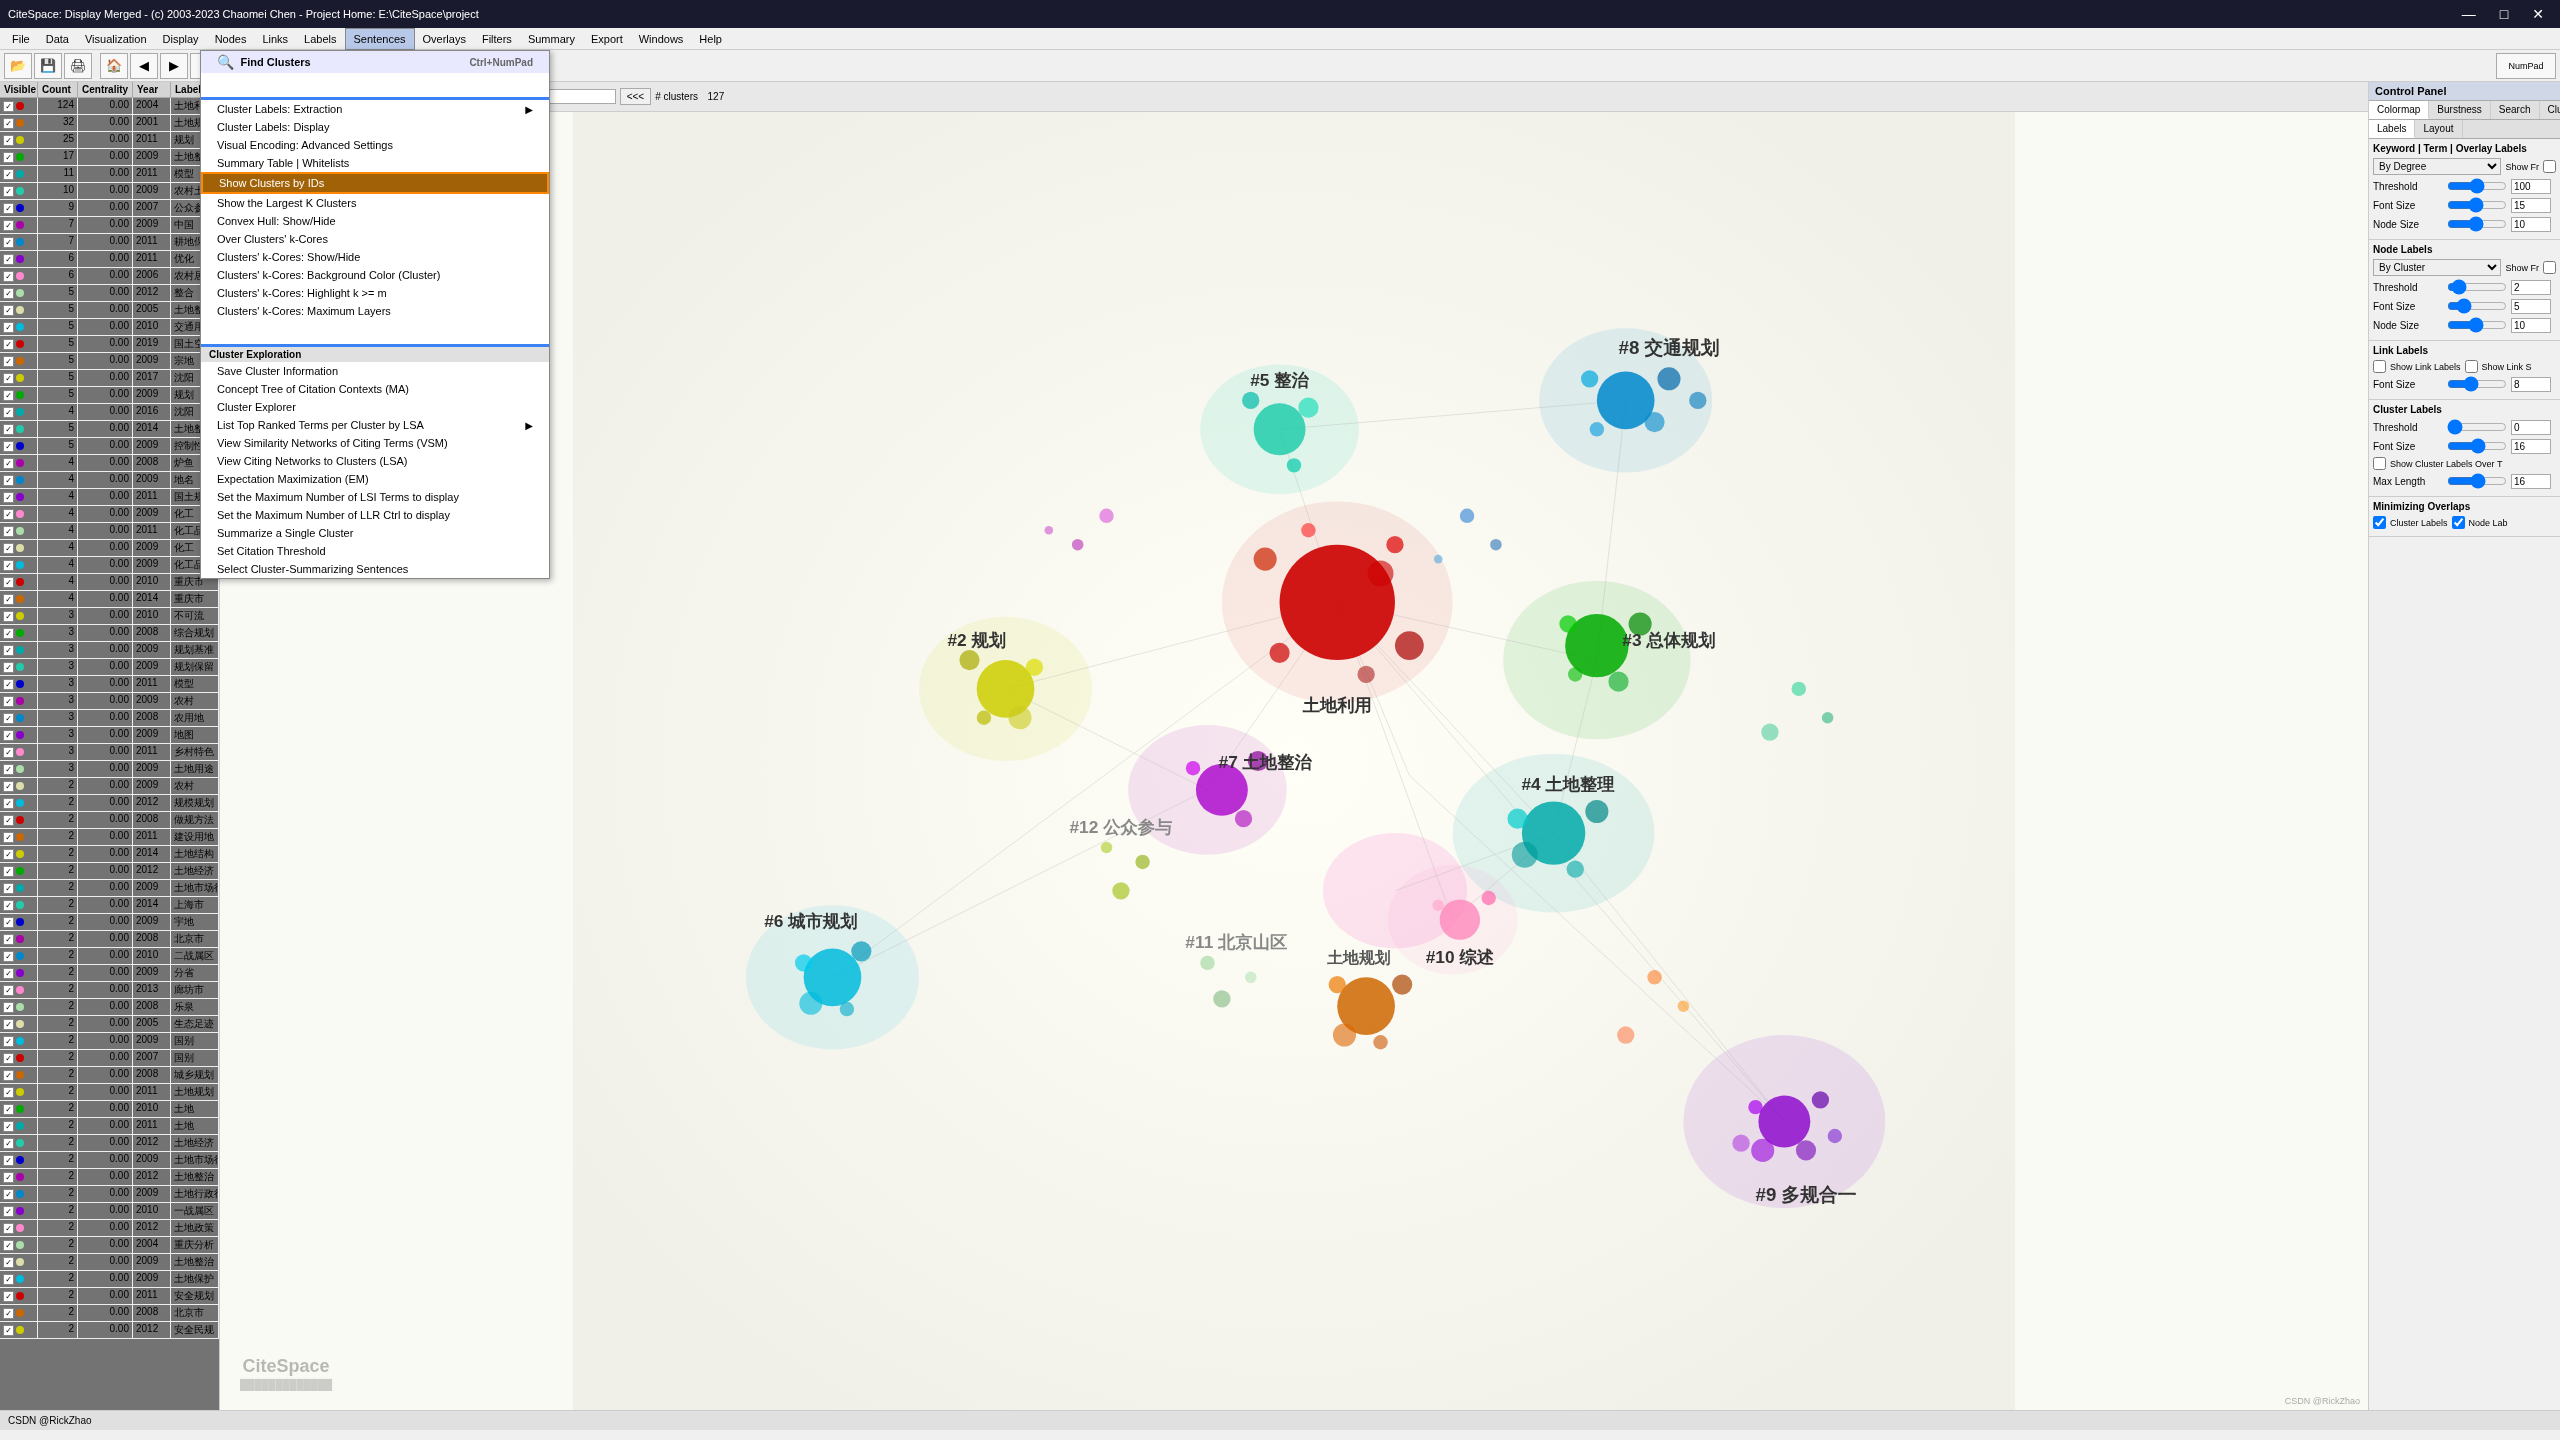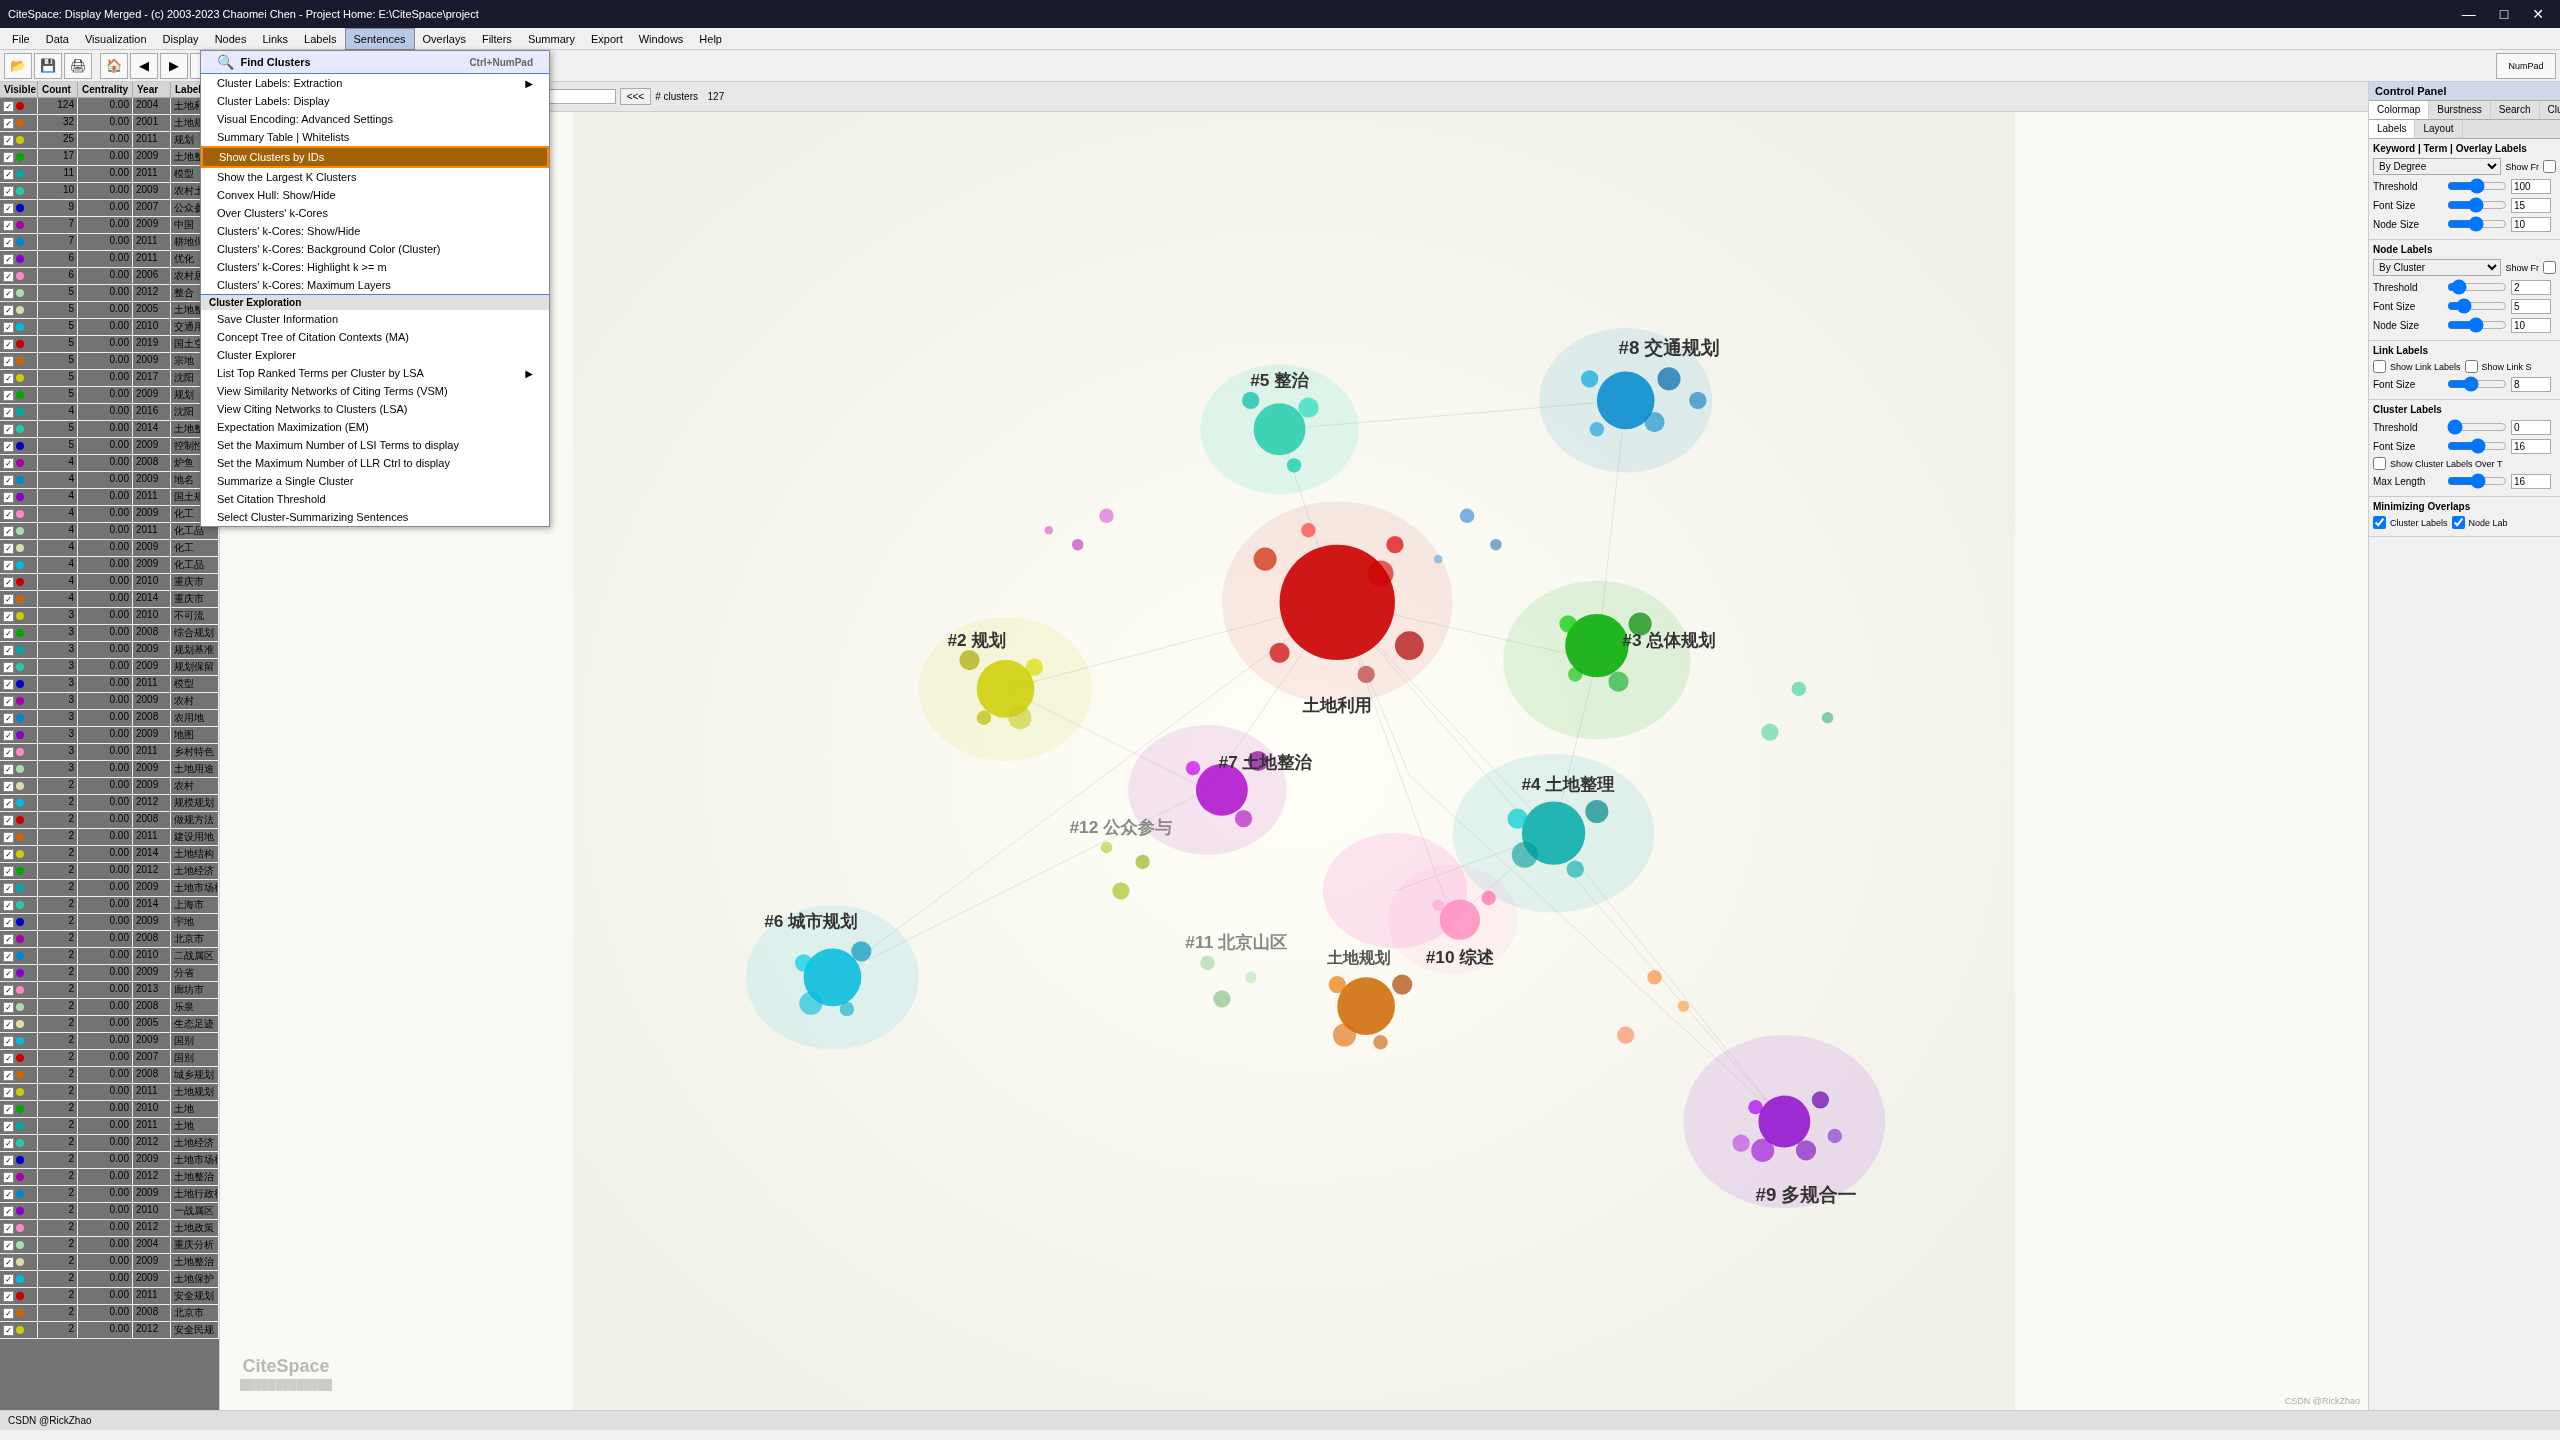--- a/index.html
+++ b/index.html
@@ -185,21 +185,21 @@
     #clusters-menu {
       position: absolute;
       top: 50px;
       left: 200px;
       background: white;
       border: 1px solid #888;
       box-shadow: 2px 2px 6px rgba(0,0,0,0.3);
       z-index: 200;
       width: 350px;
     }
-    .menu-section { border-top: 1px solid #3b82f6; }
+    .menu-section { border-top: 3px solid #3b82f6; margin-top: 24px; }
     .menu-section:first-child { border-top: none; }
     .dropdown-item {
       padding: 3px 16px;
       cursor: pointer;
       font-size: 11px;
       display: flex;
       align-items: center;
       justify-content: space-between;
     }
     .dropdown-item.highlighted { background: #a16207; color: white; border: 2px solid #ff8800; }

